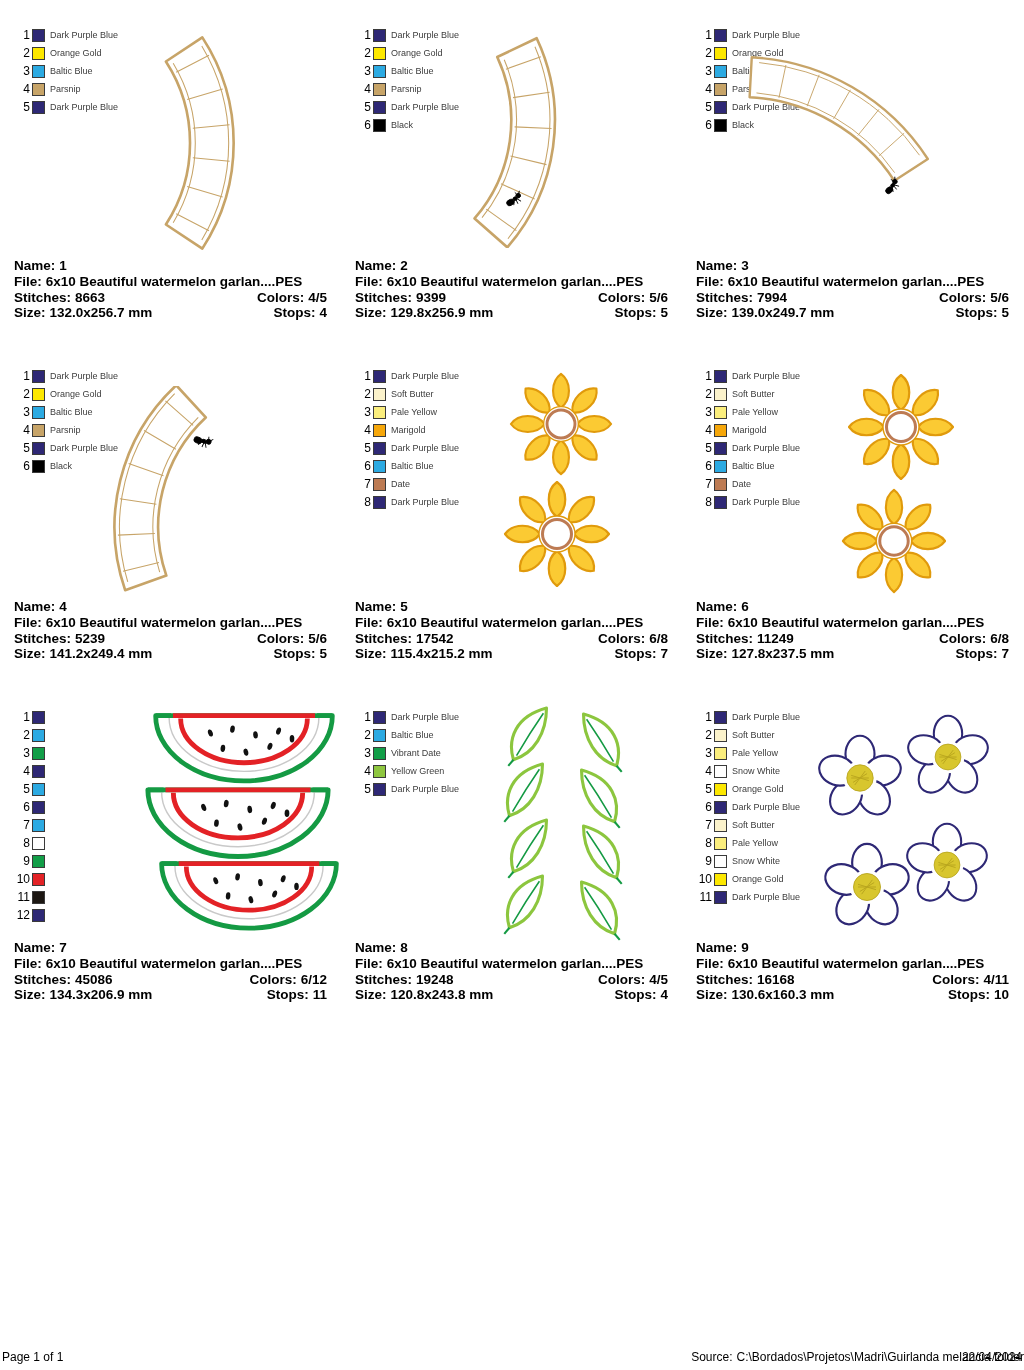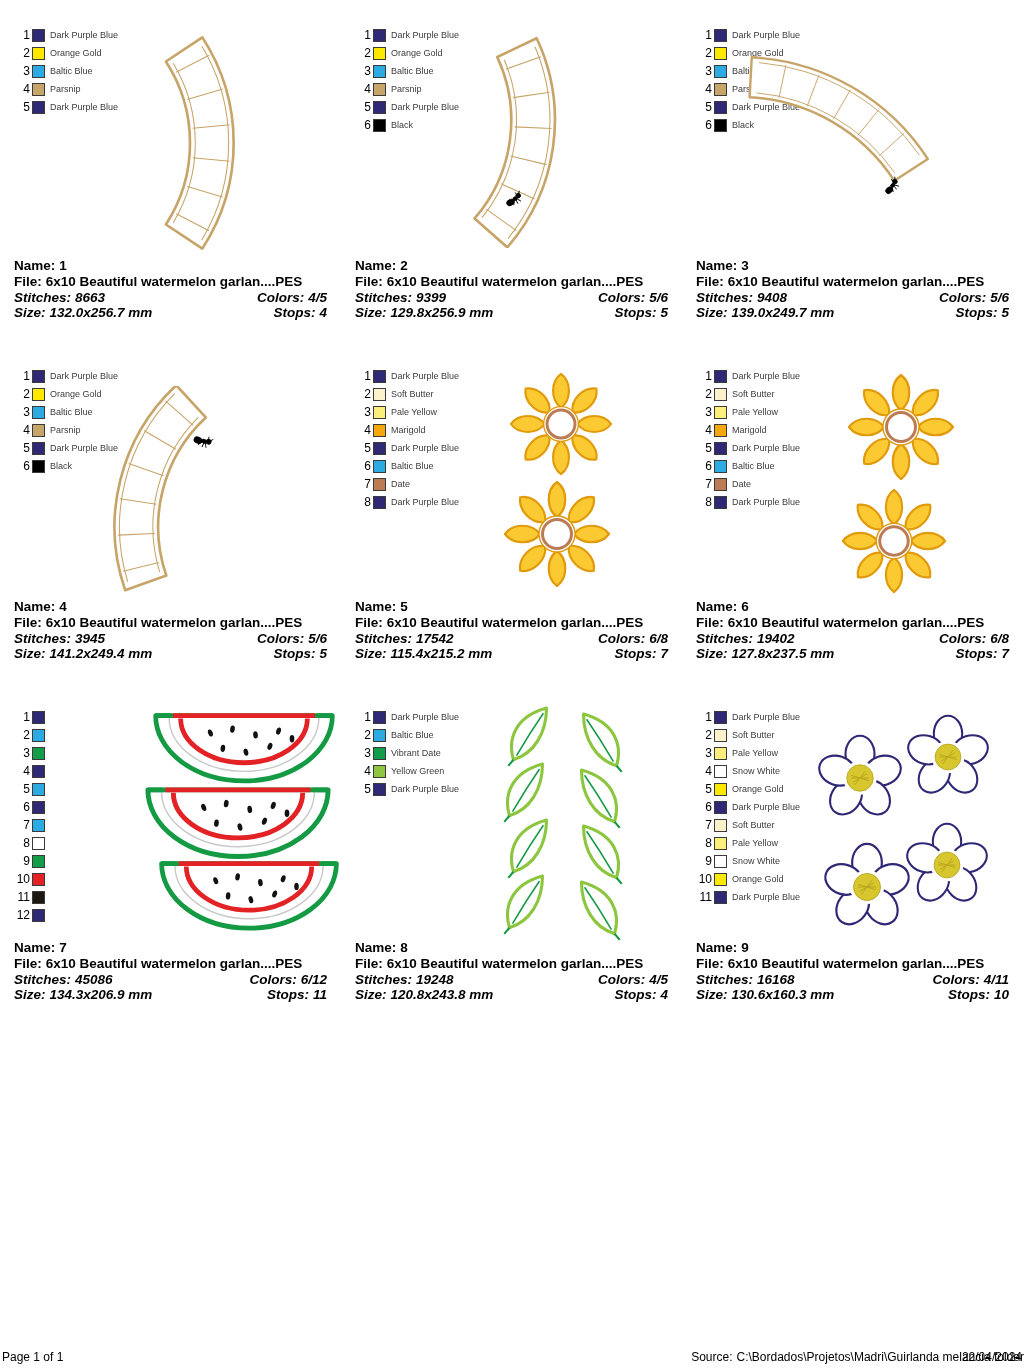--- a/index.html
+++ b/index.html
@@ -13,21 +13,21 @@
   }
   .cell{position:relative;}
   .legend{position:absolute;left:14px;top:26px;}
   .legend-item{display:flex;align-items:center;height:18px;}
   .legend-num{width:16px;text-align:right;font-size:12px;margin-right:2px;}
   .legend-swatch{width:13px;height:13px;border:1px solid #3a3a3a;box-sizing:border-box;margin-right:5px;flex:none;}
   .legend-label{font-size:9px;color:#3c3c3c;white-space:nowrap;}
   .design{position:absolute;}
   .design svg{display:block;}
   .meta{position:absolute;left:14px;width:313px;top:258px;font-weight:bold;font-size:13.5px;line-height:15.8px;}
-  .meta-row{display:flex;justify-content:space-between;font-style:italic;}
+  .meta-row{display:flex;justify-content:space-between;}
   .ml{margin-right:4px;}
   .footer{position:absolute;left:0;width:1024px;top:1350px;font-size:12px;}
   .f-left{position:absolute;left:2px;top:0;}
   .f-center{position:absolute;left:0;right:0;top:0;text-align:right;}
   .f-right{position:absolute;right:2px;top:0;}
 </style>
 </head>
 <body>
 
 <svg width="0" height="0" style="position:absolute" aria-hidden="true">
@@ -256,21 +256,21 @@
         <use href="#sym-arc2"></use>
         <g>
             <use href="#sym-ant" transform="translate(188,162) scale(1.2) rotate(-40 10 7)" width="20" height="14"></use>
           </g>
       </svg>
     </div>
     <div class="meta">
       <div class="meta-line"><span class="ml">Name:</span><span>3</span></div>
       <div class="meta-line"><span class="ml">File:</span><span>6x10 Beautiful watermelon garlan....PES</span></div>
       <div class="meta-row">
-        <span><span class="ml">Stitches:</span><span>9408</span></span>
+        <span><span class="ml">Stitches:</span><span>7994</span></span>
         <span><span class="ml">Colors:</span><span>5/6</span></span>
       </div>
       <div class="meta-row">
         <span><span class="ml">Size:</span><span>139.0x249.7 mm</span></span>
         <span><span class="ml">Stops:</span><span>5</span></span>
       </div>
     </div>
   </section>
 
   <section class="cell">
@@ -315,21 +315,21 @@
           </g>
         <g>
             <use href="#sym-ant" transform="translate(96,54) scale(1.15) rotate(25 10 7)" width="20" height="14"></use>
           </g>
       </svg>
     </div>
     <div class="meta">
       <div class="meta-line"><span class="ml">Name:</span><span>4</span></div>
       <div class="meta-line"><span class="ml">File:</span><span>6x10 Beautiful watermelon garlan....PES</span></div>
       <div class="meta-row">
-        <span><span class="ml">Stitches:</span><span>3945</span></span>
+        <span><span class="ml">Stitches:</span><span>5239</span></span>
         <span><span class="ml">Colors:</span><span>5/6</span></span>
       </div>
       <div class="meta-row">
         <span><span class="ml">Size:</span><span>141.2x249.4 mm</span></span>
         <span><span class="ml">Stops:</span><span>5</span></span>
       </div>
     </div>
   </section>
 
   <section class="cell">
@@ -441,21 +441,21 @@
     <div class="design" style="left:152px;top:26px">
       <svg width="180" height="232" viewBox="0 0 180 232">
         <use href="#sym-flower" x="12" y="5" width="110" height="110"></use>
         <use href="#sym-flower" x="6" y="120" width="108" height="108"></use>
       </svg>
     </div>
     <div class="meta">
       <div class="meta-line"><span class="ml">Name:</span><span>6</span></div>
       <div class="meta-line"><span class="ml">File:</span><span>6x10 Beautiful watermelon garlan....PES</span></div>
       <div class="meta-row">
-        <span><span class="ml">Stitches:</span><span>19402</span></span>
+        <span><span class="ml">Stitches:</span><span>11249</span></span>
         <span><span class="ml">Colors:</span><span>6/8</span></span>
       </div>
       <div class="meta-row">
         <span><span class="ml">Size:</span><span>127.8x237.5 mm</span></span>
         <span><span class="ml">Stops:</span><span>7</span></span>
       </div>
     </div>
   </section>
 
   <section class="cell">

